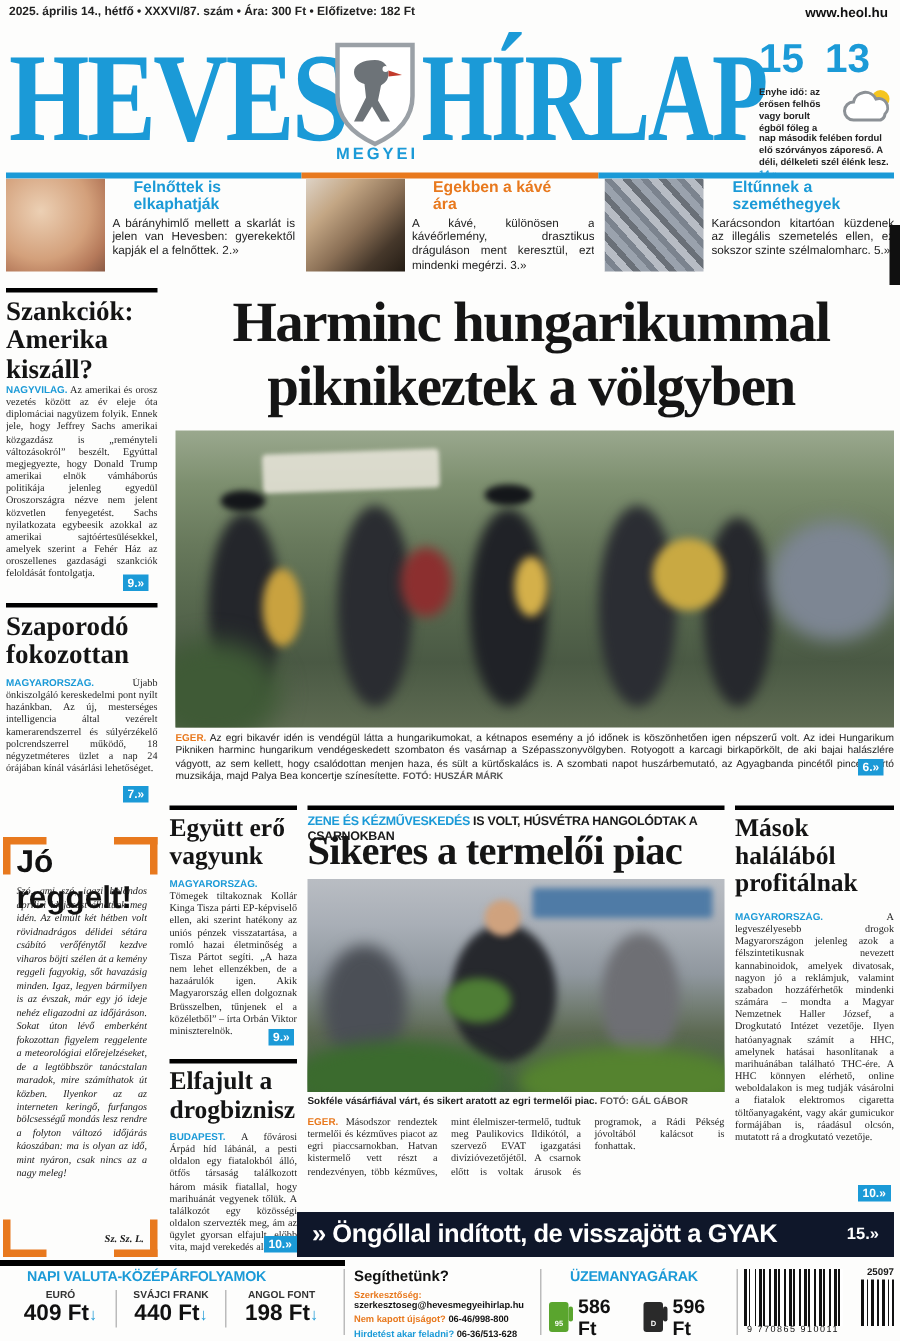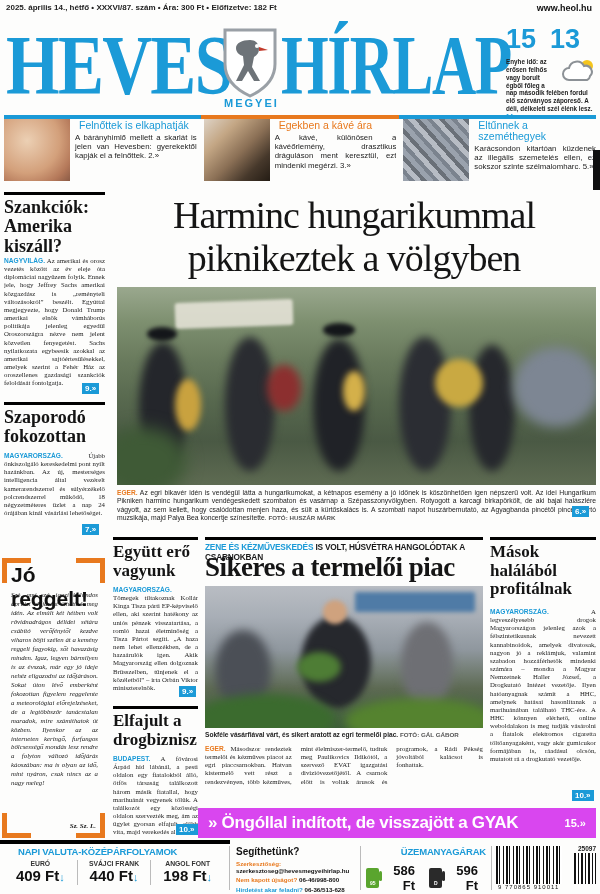--- a/index.html
+++ b/index.html
@@ -24,21 +24,21 @@
   .wx-body{margin-top:5px;font-size:6.3px;line-height:1.25;font-weight:bold;color:#222;text-align:left;}
   .wx-cloud{float:right;margin:0 0 2px 3px;}
   .wx-ref{color:#1b9ad7;font-weight:900;}
 
   
   .teaser-bar{left:4px;top:115px;width:592px;height:4px;display:flex;}
   .teaser-bar div{flex:1;}
   .teasers{left:4px;top:119px;width:592px;display:flex;gap:7px;}
   .teaser{flex:1;display:flex;gap:5px;height:64px;overflow:hidden;}
   .tphoto{width:66px;height:62px;flex:none;}
-  .ttitle{font-size:10.5px;font-weight:normal;line-height:1.05;margin:1px 4px 2px;}
+  .ttitle{font-size:10.5px;font-weight:bold;line-height:1.05;margin:1px 14px 2px;}
   .tbody{font-size:7.8px;line-height:1.18;color:#222;text-align:justify;}
   .blue{color:#1b9ad7;}.orange{color:#e8791e;}
   .bg-blue{background:#1b9ad7;}.bg-orange{background:#e8791e;}
 
   .ref{display:inline-block;background:#1b9ad7;color:#fff;font-family:"Liberation Sans",sans-serif;
        font-weight:bold;font-size:8px;line-height:11px;padding:0 3px;}
 
   .rule{height:3px;background:#000;}
   h2{margin:0;font-family:"Liberation Serif",serif;font-weight:bold;color:#141414;}
   .serif-body{font-family:"Liberation Serif",serif;font-size:6.8px;line-height:1.2;
@@ -57,21 +57,21 @@
   .c-bl{bottom:0;left:0;border-bottom:5px solid #e8791e;border-left:5px solid #e8791e;}
   .c-br{bottom:0;right:0;border-bottom:5px solid #e8791e;border-right:5px solid #e8791e;}
   .greet-title{position:absolute;top:5px;left:9px;font-size:21px;font-weight:bold;color:#111;}
   .greet-body{position:absolute;top:33px;left:9px;width:87px;height:226px;font-style:italic;
               font-family:"Liberation Serif",serif;font-size:6.8px;line-height:1.32;text-align:justify;overflow:hidden;}
   .greet-sig{position:absolute;bottom:8px;right:9px;font-style:italic;font-weight:bold;
              font-family:"Liberation Serif",serif;font-size:7px;}
 
   
   .headline{left:110px;top:194px;width:488px;text-align:center;font-family:"Liberation Serif",serif;
-            font-weight:normal;font-size:38px;line-height:1.13;color:#151515;letter-spacing:-1px;}
+            font-weight:bold;font-size:38px;line-height:1.13;color:#151515;letter-spacing:-1px;}
   .photo-main{left:117px;top:287px;width:479px;height:198px;overflow:hidden;
       background:linear-gradient(180deg,#9aa88e 0%,#7d8f6f 18%,#68795c 38%,#57684e 58%,#4a5944 78%,#5e6b52 100%);}
   .blob{position:absolute;border-radius:50%;}
   .caption{left:117px;top:489px;width:479px;font-size:6.8px;line-height:1.25;text-align:justify;color:#222;}
   .credit{color:#555;font-size:6.2px;font-weight:bold;}
   .cap-ref{left:572px;top:506px;}
 
   
   .colA{left:113px;width:85px;}
   .colB{left:205px;width:278px;}
@@ -79,42 +79,42 @@
   .colA h2,.colC h2{font-size:17px;line-height:1.1;}
   .kicker{font-size:8.3px;font-weight:bold;letter-spacing:-0.2px;}
   .colB-head{font-family:"Liberation Serif",serif;font-weight:bold;font-size:27px;letter-spacing:-0.5px;color:#151515;}
   .photo-mkt{left:205px;top:586px;width:278px;height:142px;overflow:hidden;
       background:linear-gradient(180deg,#b9bdc3 0%,#a8aeb6 22%,#8f979e 45%,#5d6a53 72%,#3e5e3a 100%);}
   .mkt-caption{left:205px;top:731px;width:278px;font-size:6.6px;color:#222;}
   .mkt-body{left:205px;top:745px;width:278px;height:58px;column-count:3;column-gap:9px;}
   .mkt-body p{margin:0;}
 
   
-  .banner{left:198px;top:808px;width:398px;height:30px;background:#d946ef;color:#fff;
+  .banner{left:198px;top:808px;width:398px;height:30px;background:#0f172a;color:#fff;
           display:flex;align-items:center;padding:0 10px;box-sizing:border-box;}
   .banner-text{font-size:17px;font-weight:bold;letter-spacing:-0.3px;flex:1;}
   .banner-ref{font-size:11px;font-weight:bold;}
 
   
   .foot-bar{left:0;top:840px;width:230px;height:4px;background:#000;}
   .cur{left:4px;top:846px;width:220px;}
   .f-title{font-size:9.5px;font-weight:900;color:#1b9ad7;letter-spacing:-0.2px;padding-left:14px;}
   .cur-row{display:flex;margin-top:3px;}
   .cur-cell{flex:1;text-align:center;border-left:1px solid #bbb;}
   .cur-cell:first-child{border-left:none;}
   .cur-label{font-size:6.8px;font-weight:bold;color:#333;}
   .cur-value{font-size:15px;font-weight:900;color:#111;line-height:1.2;}
   .cur-arrow{color:#1b9ad7;font-weight:900;font-size:11px;}
   .vdiv{width:1px;background:#bbb;top:846px;height:44px;}
   .help{left:236px;top:846px;width:120px;}
   .help-title{font-size:10px;font-weight:900;color:#111;}
   .help-line{font-size:6.2px;margin-top:2.5px;line-height:1.15;}
   .help-line b{color:#111;}
   .hl-label{font-weight:bold;}
-  .fuel{left:366px;top:846px;width:120px;text-align:right;}
+  .fuel{left:366px;top:846px;width:120px;}
   .fuel-row{display:flex;align-items:center;gap:6px;margin-top:6px;}
   .pump{width:17px;height:20px;border-radius:2px;position:relative;color:#fff;font-size:5px;
         font-weight:bold;display:flex;align-items:flex-end;justify-content:center;padding-bottom:2px;box-sizing:border-box;}
   .pump:after{content:"";position:absolute;right:-3px;top:3px;width:3px;height:10px;border-radius:2px;background:inherit;}
   .pump-green{background:#5aa52e;}
   .pump-black{background:#2a2a2a;}
   .fuel-val{font-size:13px;font-weight:900;color:#111;margin-right:8px;}
   .barcode{left:496px;top:845px;width:102px;height:47px;}
   .bc-issue{position:absolute;top:0;right:2px;font-size:6.5px;font-weight:bold;}
   .bc-stripes{position:absolute;top:1px;left:0;width:66px;height:38px;

